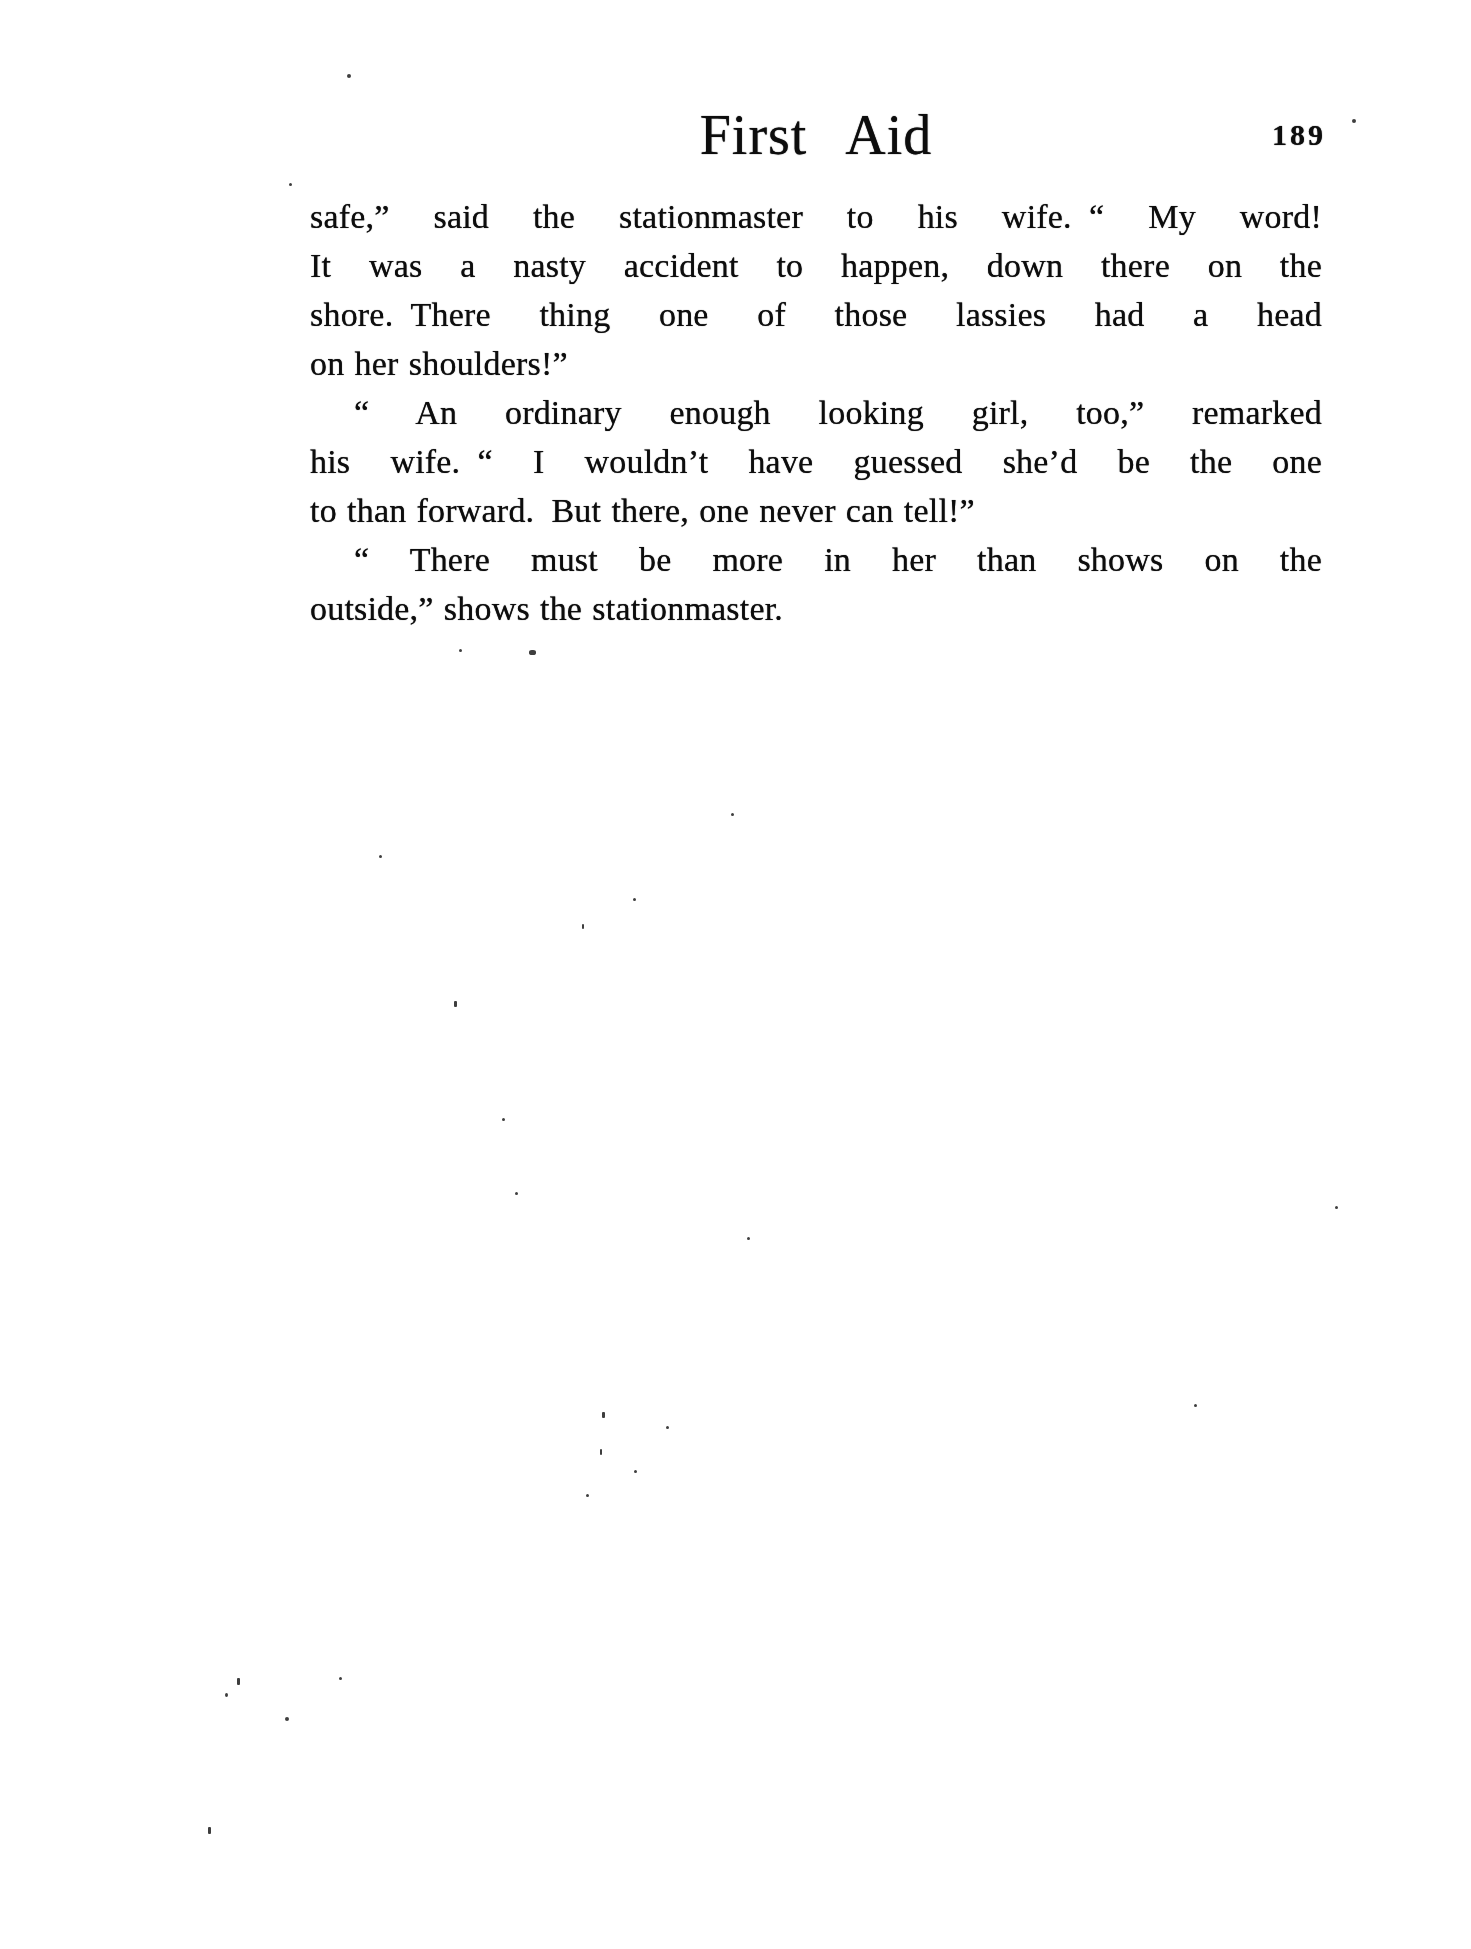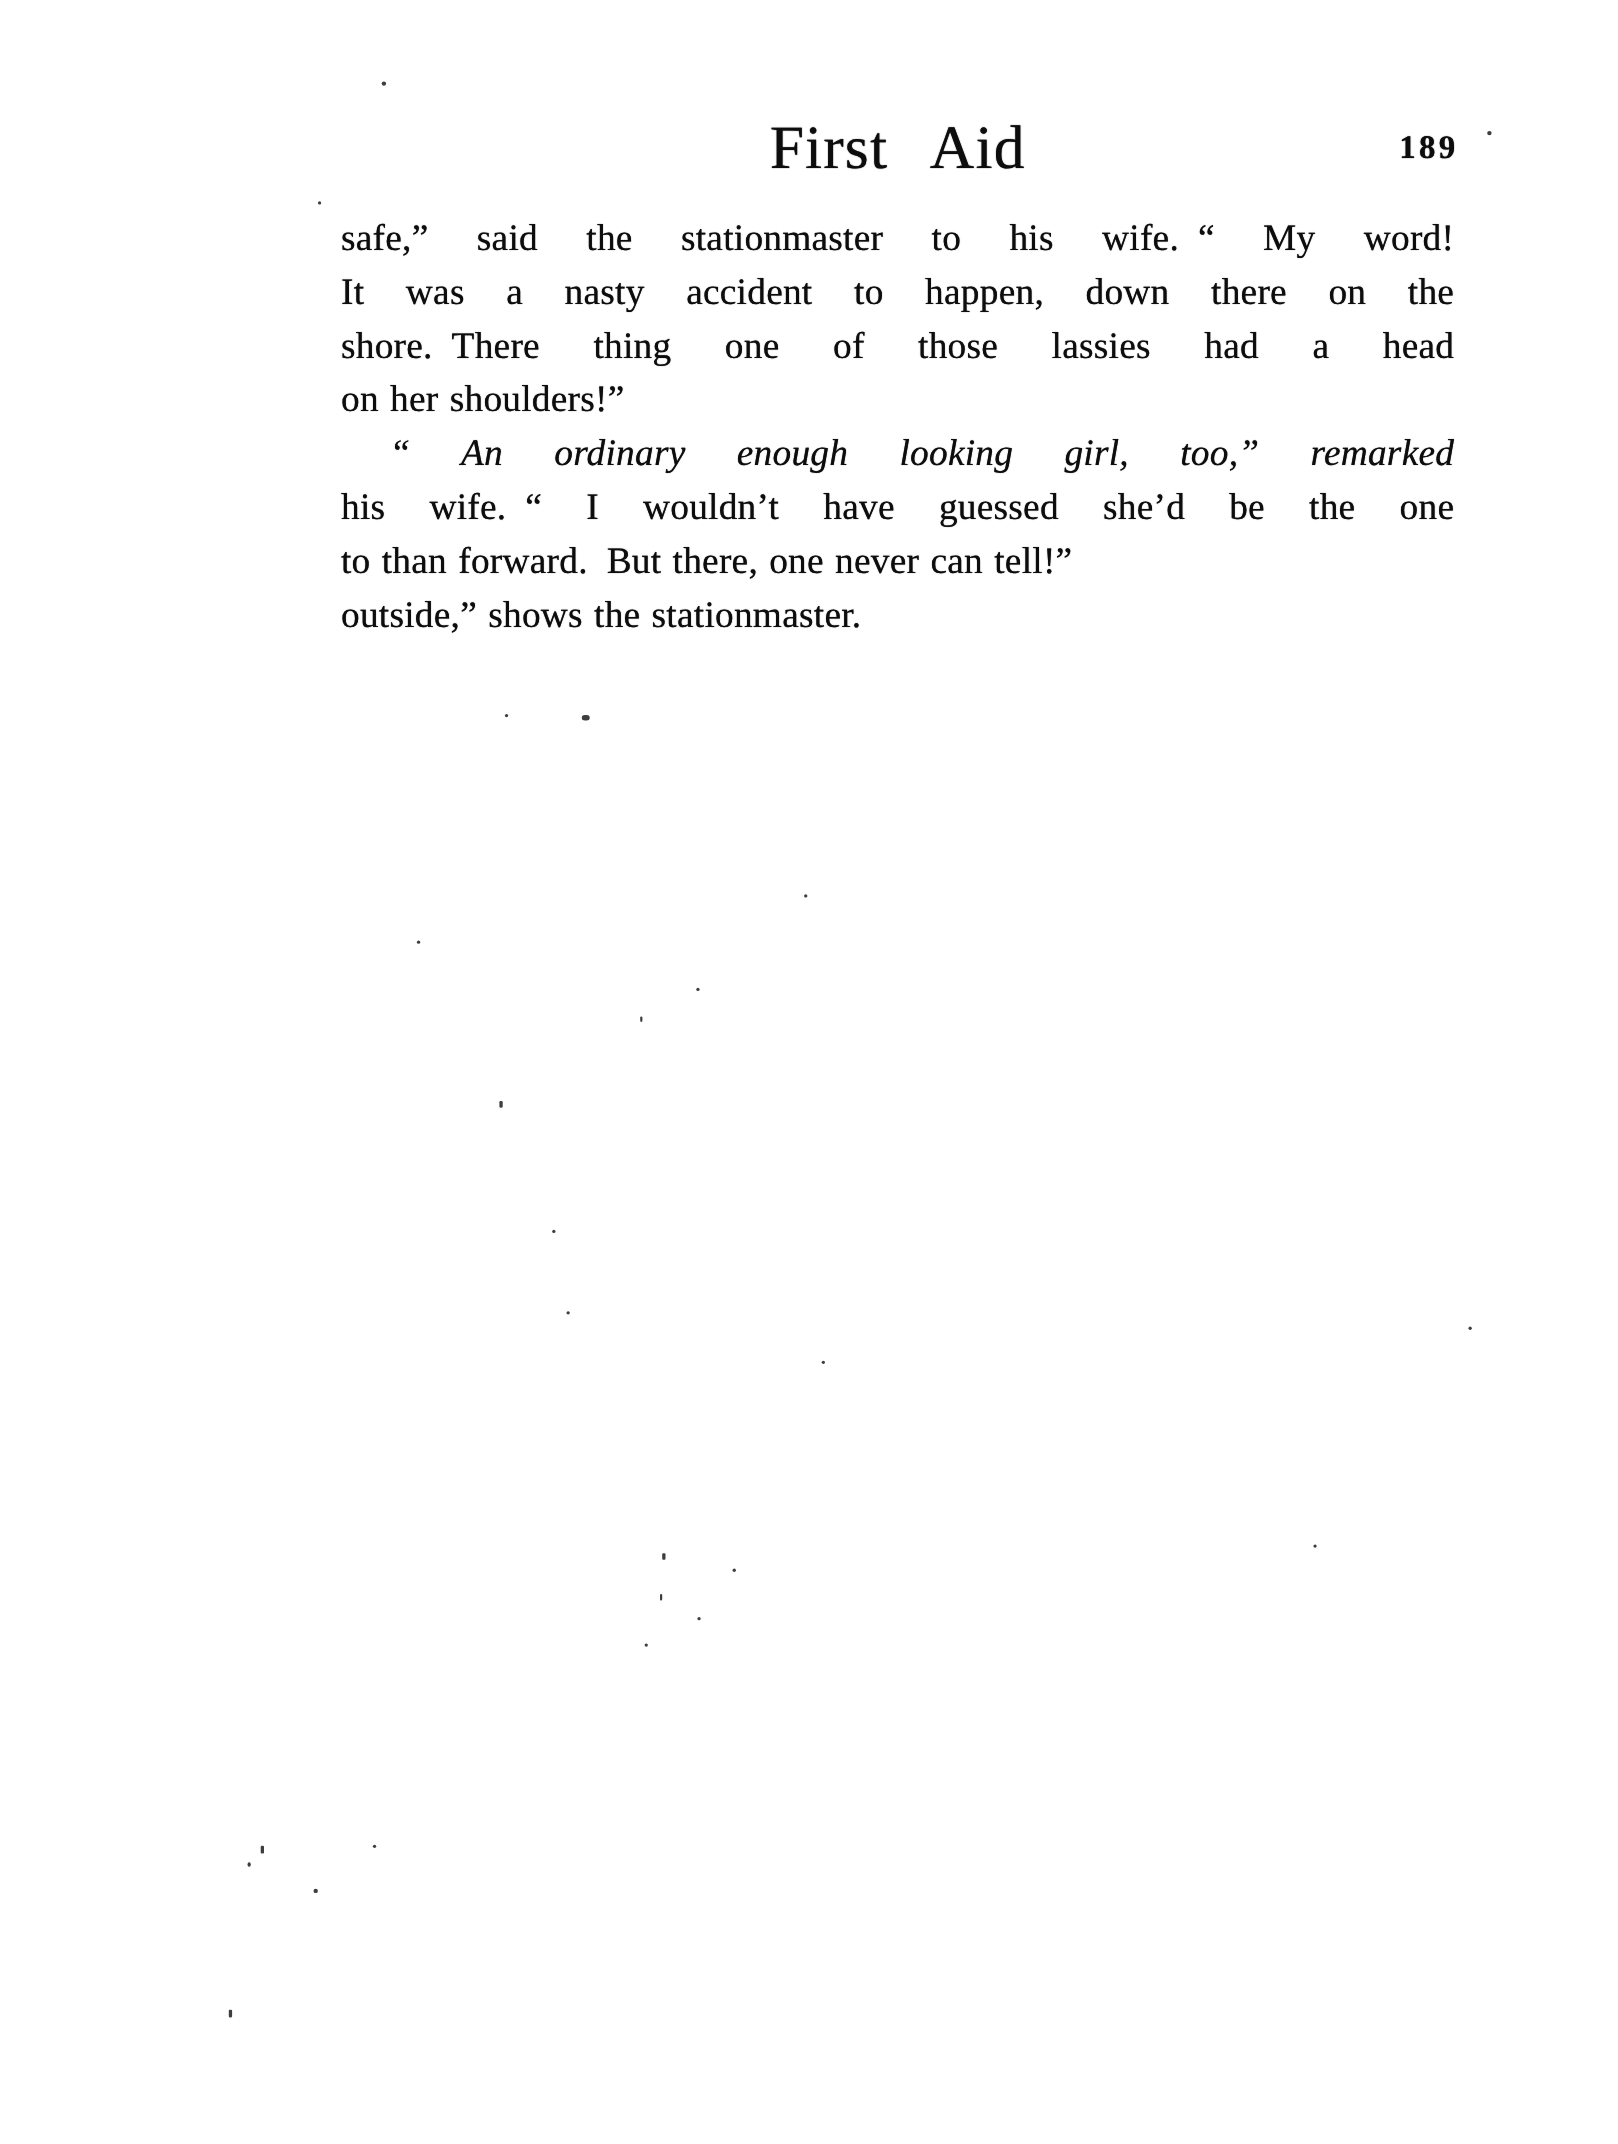--- a/index.html
+++ b/index.html
@@ -53,21 +53,21 @@
     text-align: justify;
     text-align-last: justify;
     letter-spacing: 0.2px;
     word-spacing: 1.5px;
     text-shadow: 0 0 0.8px rgba(0,0,0,0.85);
   }
   .line.last {
     text-align: right;
     text-align-last: left;
   }
-  .line.indent { text-indent: 44px; font-style: italic; }
+  .line.indent { text-indent: 44px; }
   .speck {
     position: absolute;
     background: #1c1c1c;
     border-radius: 50%;
     opacity: 0.85;
   }
   .speck.tick { border-radius: 1px; }
 </style>
 </head>
 <body>
@@ -90,20 +90,21 @@
         <span class="line last">on her shoulders!”</span>
       </p>
 
       <p class="para">
         <span class="line indent">“ An ordinary enough looking girl, too,” remarked</span>
         <span class="line">his wife. “ I wouldn’t have guessed she’d be the one</span>
         <span class="line last">to than forward. But there, one never can tell!”</span>
       </p>
 
       <p class="para">
+        <span class="line indent">“ There must be more in her than shows on the</span>
         <span class="line last">outside,” shows the stationmaster.</span>
       </p>
 
     </div>
   </div>
 
   <div class="speck" style="left:347px; top:74px;  width:4px; height:4px;"></div>
   <div class="speck" style="left:289px; top:183px; width:3px; height:3px;"></div>
   <div class="speck" style="left:1352px;top:119px; width:4px; height:4px;"></div>
   <div class="speck" style="left:529px; top:650px; width:7px; height:5px; border-radius:40%;"></div>

